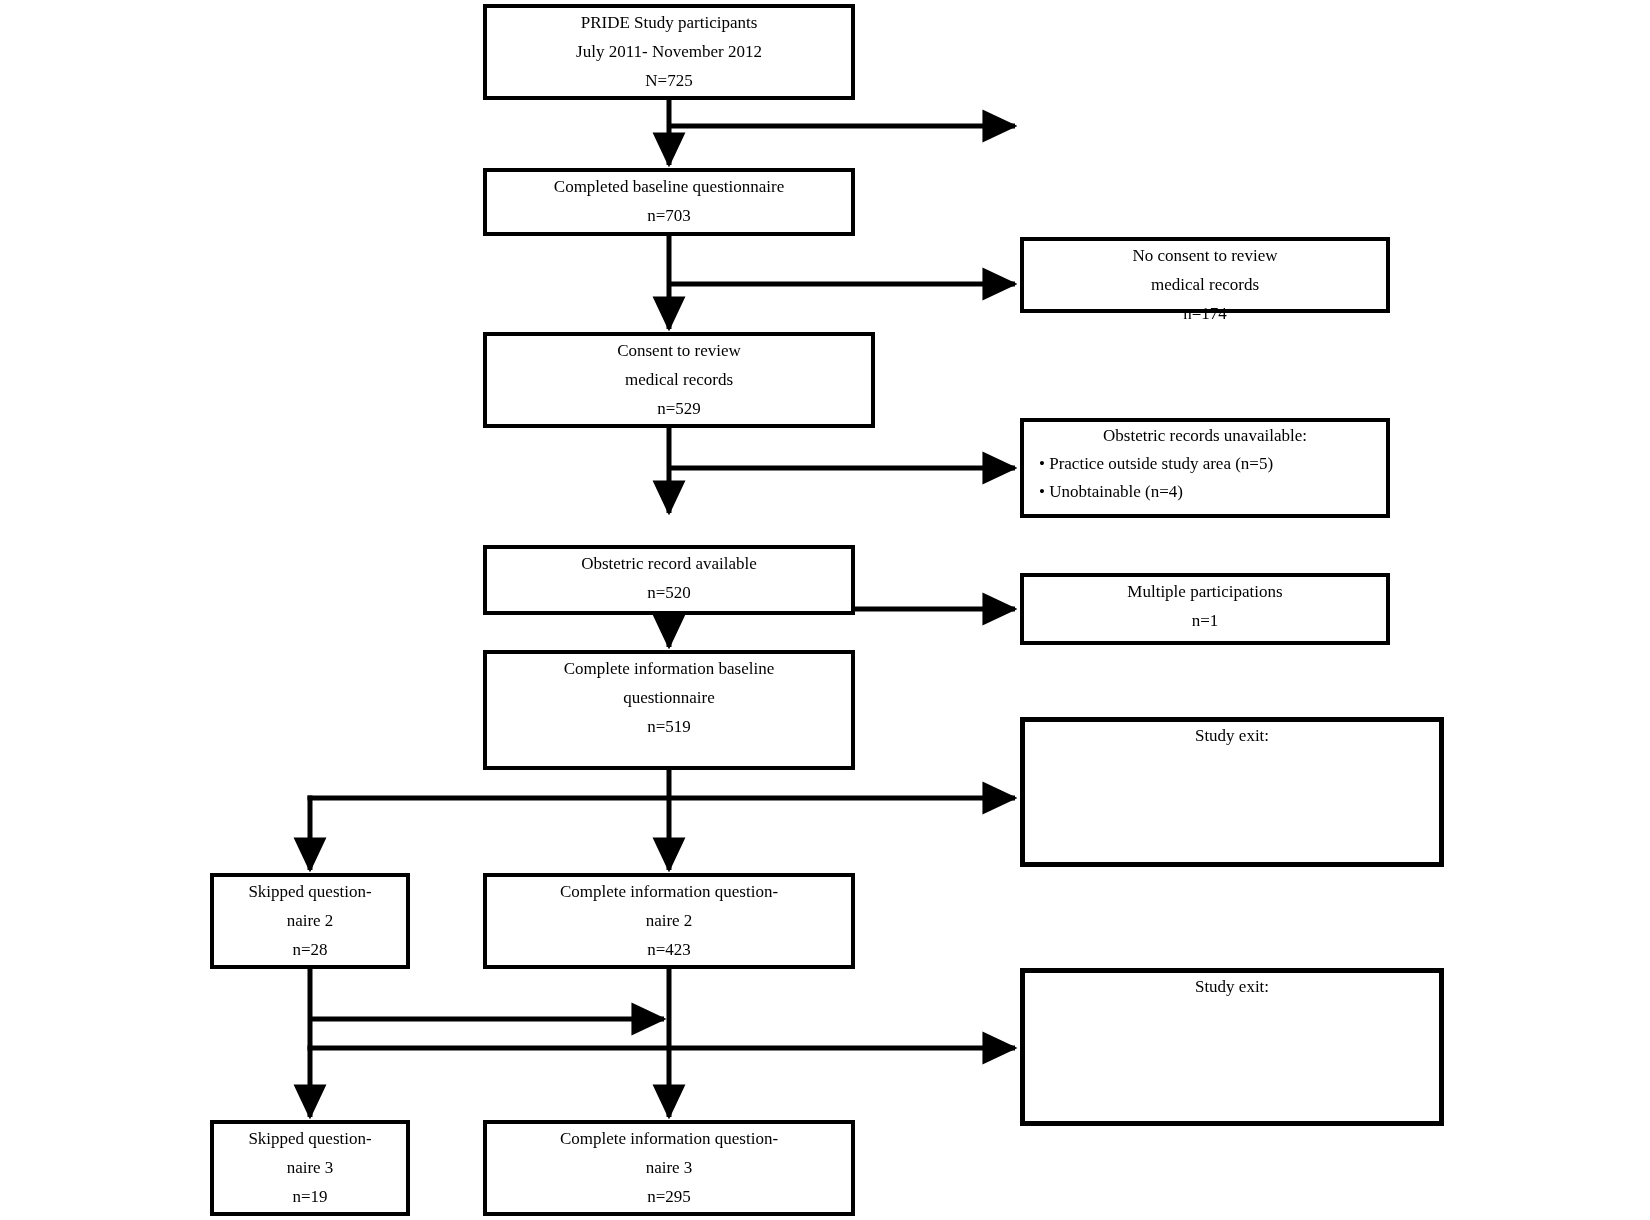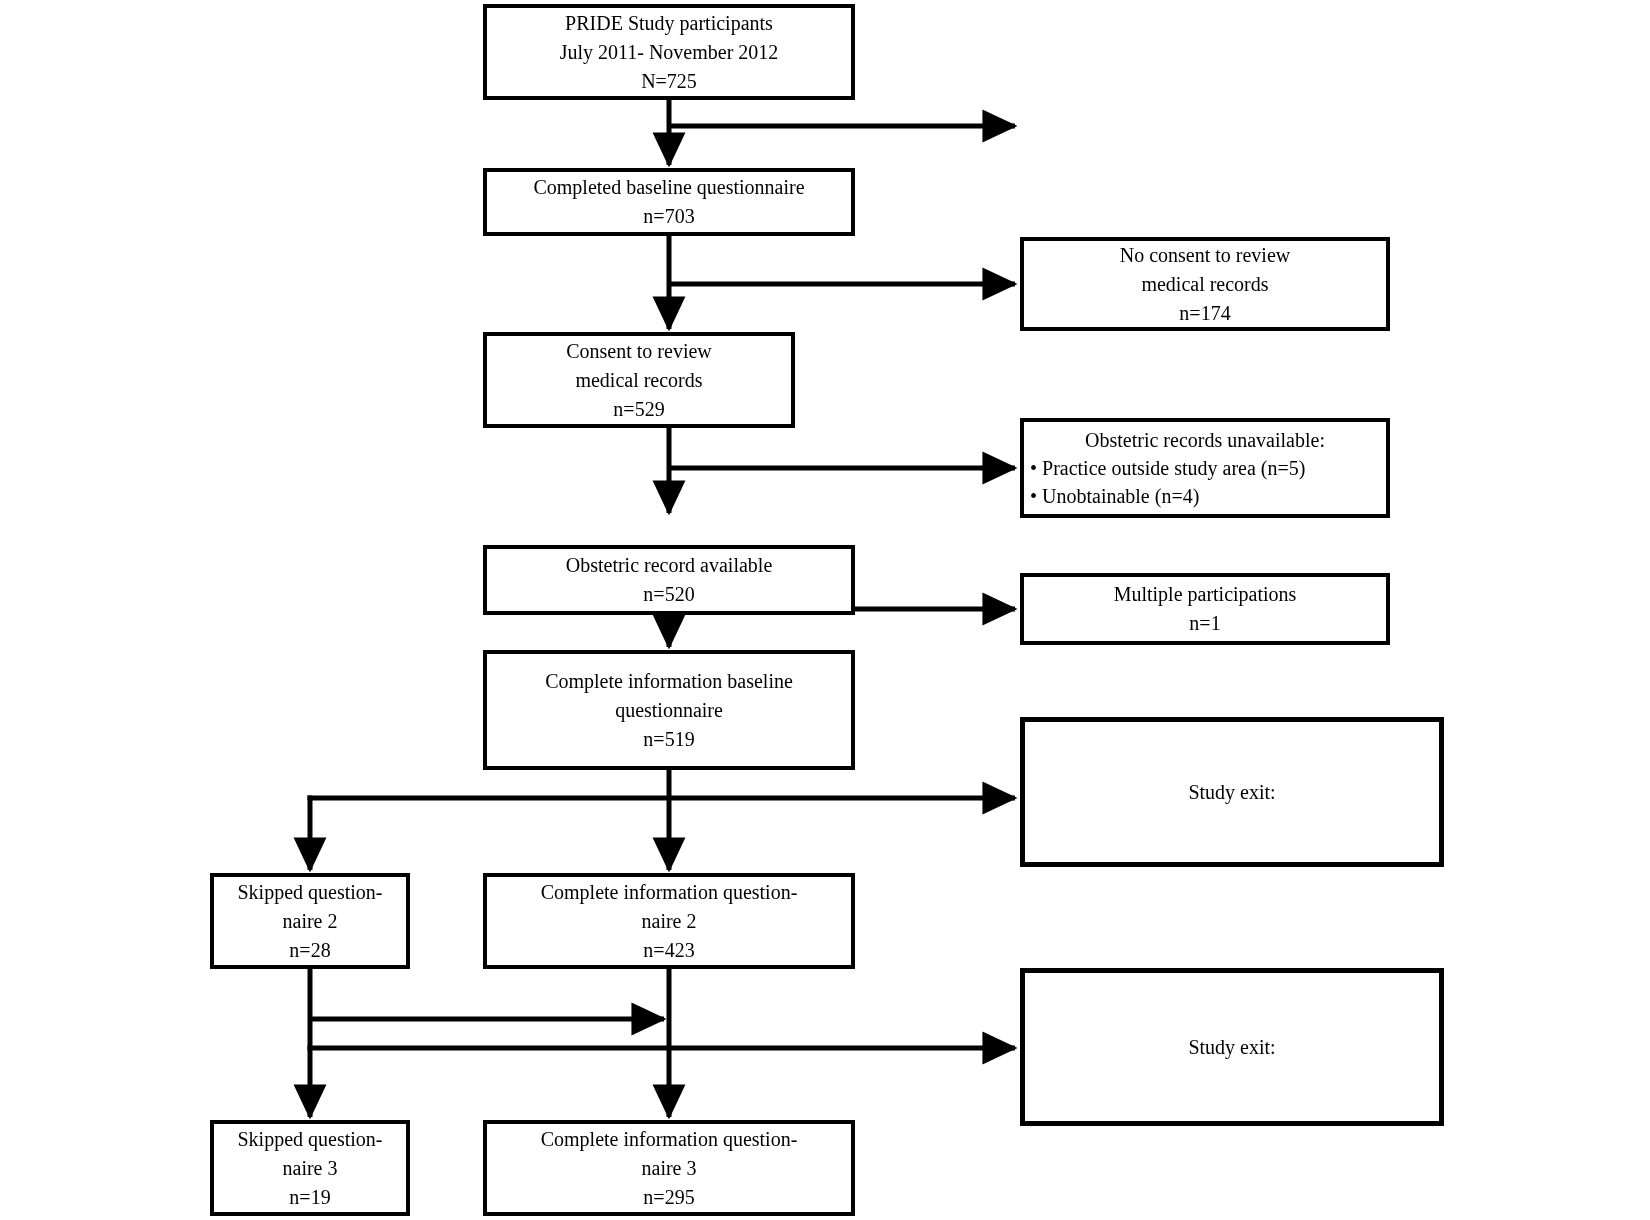--- a/index.html
+++ b/index.html
@@ -13,45 +13,45 @@
     overflow: hidden;
   }
   svg.arrows { position: absolute; left: 0; top: 0; }
   .box {
     position: absolute;
     box-sizing: border-box;
     border: 4px solid #000000;
     background: #ffffff;
     display: flex;
     flex-direction: column;
-    justify-content: center;
-    font-size: 20px;
+    justify-content: flex-start;
+    font-size: 17px;
   }
   .box.exit { border-width: 5px; }
   .lines {
     white-space: pre-line;
     line-height: 29px;
     text-align: center;
     width: 100%;
   }
   .bt { text-align: center; line-height: 28px; width: 100%; }
   .bl {
     white-space: pre-line;
     line-height: 28px;
     text-align: left;
-    padding-left: 6px;
+    padding-left: 15px;
     width: 100%;
     box-sizing: border-box;
   }
   
   #b-pride            { left: 483px;  top: 4px;    width: 372px; height: 96px; }
   #b-incomplete       { left: 1020px; top: 92px;   width: 370px; height: 68px; }
   #b-completed        { left: 483px;  top: 168px;  width: 372px; height: 68px; }
-  #b-noconsent        { left: 1020px; top: 237px;  width: 370px; height: 94px; }
-  #b-consent          { left: 483px;  top: 332px;  width: 312px; height: 96px; }
+  #b-noconsent        { left: 1020px; top: 237px;  width: 370px; height: 76px; }
+  #b-consent          { left: 483px;  top: 332px;  width: 392px; height: 96px; }
   #b-obst-unavail     { left: 1020px; top: 418px;  width: 370px; height: 100px; }
   #b-obst-avail       { left: 483px;  top: 545px;  width: 372px; height: 70px; }
   #b-multiple         { left: 1020px; top: 573px;  width: 370px; height: 72px; }
   #b-complete-base    { left: 483px;  top: 650px;  width: 372px; height: 120px; }
   #b-exit1            { left: 1020px; top: 717px;  width: 424px; height: 150px; }
   #b-skip2            { left: 210px;  top: 873px;  width: 200px; height: 96px; }
   #b-q2               { left: 483px;  top: 873px;  width: 372px; height: 96px; }
   #b-exit2            { left: 1020px; top: 968px;  width: 424px; height: 158px; }
   #b-skip3            { left: 210px;  top: 1120px; width: 200px; height: 96px; }
   #b-q3               { left: 483px;  top: 1120px; width: 372px; height: 96px; }

